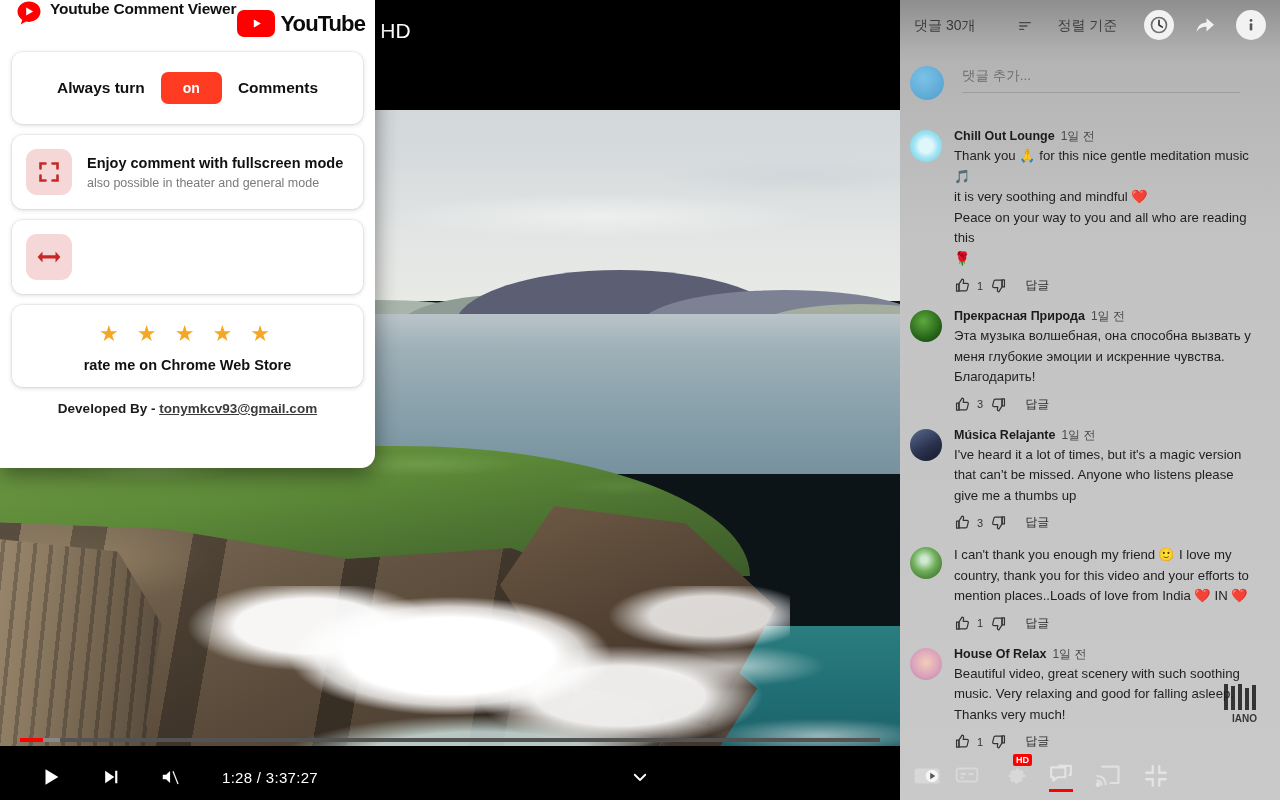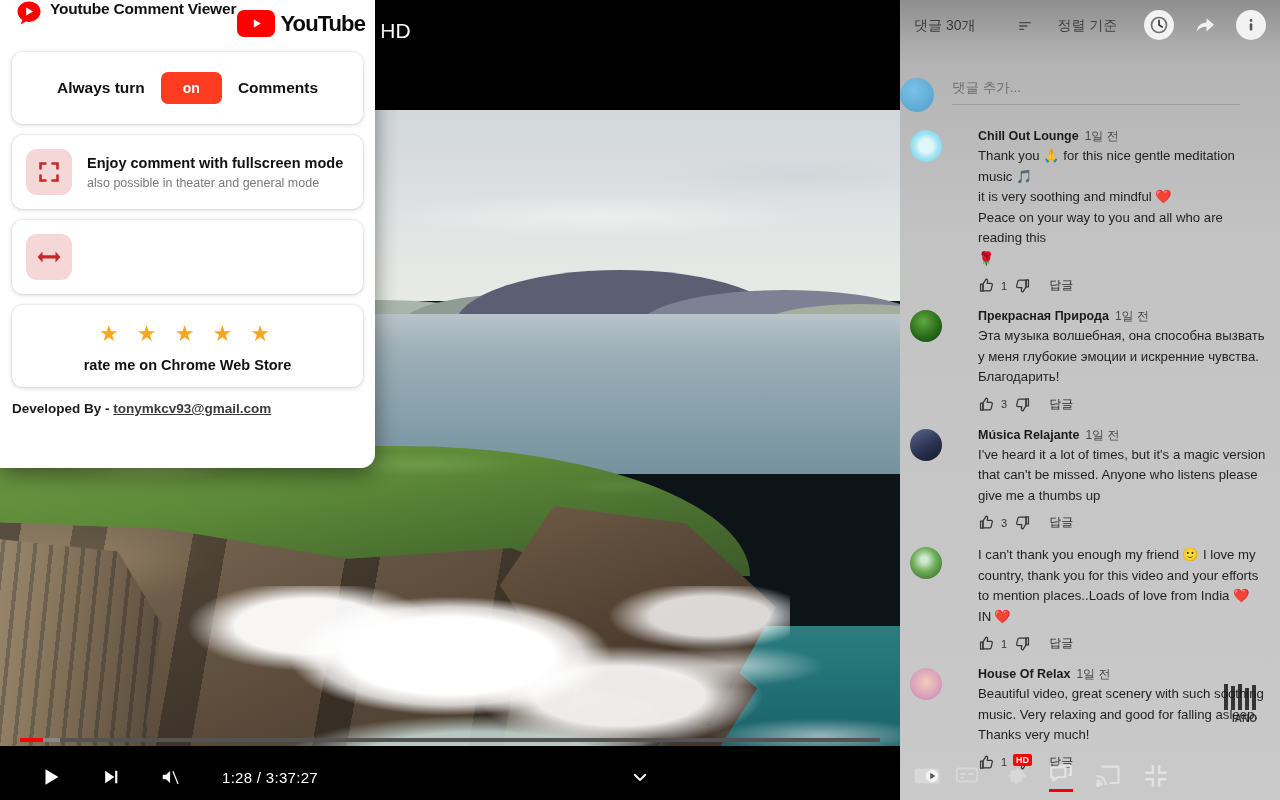--- a/index.html
+++ b/index.html
@@ -188,42 +188,42 @@
   .sort-label { color:#3f3f3f; font-size:14px; }
   .hdr-actions { position:absolute; right:14px; top:10px; display:flex; gap:16px; }
   .circ-icon {
     width:30px; height:30px; border-radius:50%;
     display:flex; align-items:center; justify-content:center;
     cursor:pointer;
   }
   .circ-fill { background:#f2f2f2; }
 
   
-  .add-row { position:absolute; left:0; top:74px; width:340px; height:56px; display:flex; }
+  .add-row { position:absolute; left:0; top:62px; width:340px; height:56px; display:flex; padding-left:10px; }
   .av-blue {
     width:34px; height:34px; border-radius:50%;
     background: radial-gradient(circle at 40% 35%, #7cc2e8, #4f9ecb);
     flex:none; margin-top:4px;
   }
   .add-input-wrap { margin-left:18px; width:290px; }
   .add-input {
     width:100%; border:0; background:transparent; outline:none;
     font-family:"Liberation Sans",sans-serif; font-size:13.5px; color:#5a5a5a;
     padding:6px 0 9px 0;
   }
   .add-input::placeholder { color:#6d6d6d; }
   .add-underline { width:100%; height:1px; background:#9d9d9d; }
 
   
   .cmt-list { position:absolute; left:0; top:128px; width:380px; height:672px; }
   .cmt {
     display:flex; padding:0 14px 0 10px; margin-bottom:14px;
   }
   .cmt-av { width:32px; height:32px; border-radius:50%; flex:none; margin-top:2px; }
-  .cmt-body { margin-left:36px; width:300px; }
+  .cmt-body { margin-left:12px; width:300px; }
   .cmt-meta { display:flex; align-items:baseline; gap:6px; margin-bottom:1px; }
   .cmt-author { font-size:12.5px; font-weight:bold; color:#1b1b1b; }
   .cmt-time { font-size:12px; color:#4a4a4a; }
   .cmt-text { font-size:13.2px; line-height:20.5px; color:#1f1f1f; }
   .cmt-actions { display:flex; align-items:center; gap:7px; margin-top:8px; }
   .like-grp { display:flex; align-items:center; gap:6px; cursor:pointer; }
   .like-count { font-size:11px; color:#333; }
   .reply-btn { font-size:12px; color:#2b2b2b; margin-left:11px; cursor:pointer; }
   .ico { width:17px; height:17px; display:block; }
 
@@ -276,21 +276,21 @@
   .card-feature { display:flex; align-items:center; gap:15px; padding:14px 14px; }
   .feat-ico {
     width:46px; height:46px; border-radius:11px; background:#f6d7d7;
     display:flex; align-items:center; justify-content:center; flex:none;
   }
   .feat-title { font-size:14.5px; font-weight:bold; color:#111; margin-bottom:5px; }
   .feat-sub { font-size:12.5px; color:#7a7a7a; }
   .card-rate { padding:16px 0 14px; text-align:center; }
   .stars { font-size:22px; color:#f5a623; letter-spacing:6px; }
   .rate-text { font-size:14.5px; font-weight:bold; color:#111; margin-top:10px; }
-  .dev-row { font-size:13.5px; font-weight:bold; color:#1b1b1b; margin-top:14px; }
+  .dev-row { text-align:center; font-size:13.5px; font-weight:bold; color:#1b1b1b; margin-top:14px; }
   .dev-mail { color:#3b3b3b; text-decoration:underline; cursor:pointer; }
 </style>
 </head>
 <body>
 
 <div id="root">
 
   <div class="player">
 
     <div class="video-frame">

